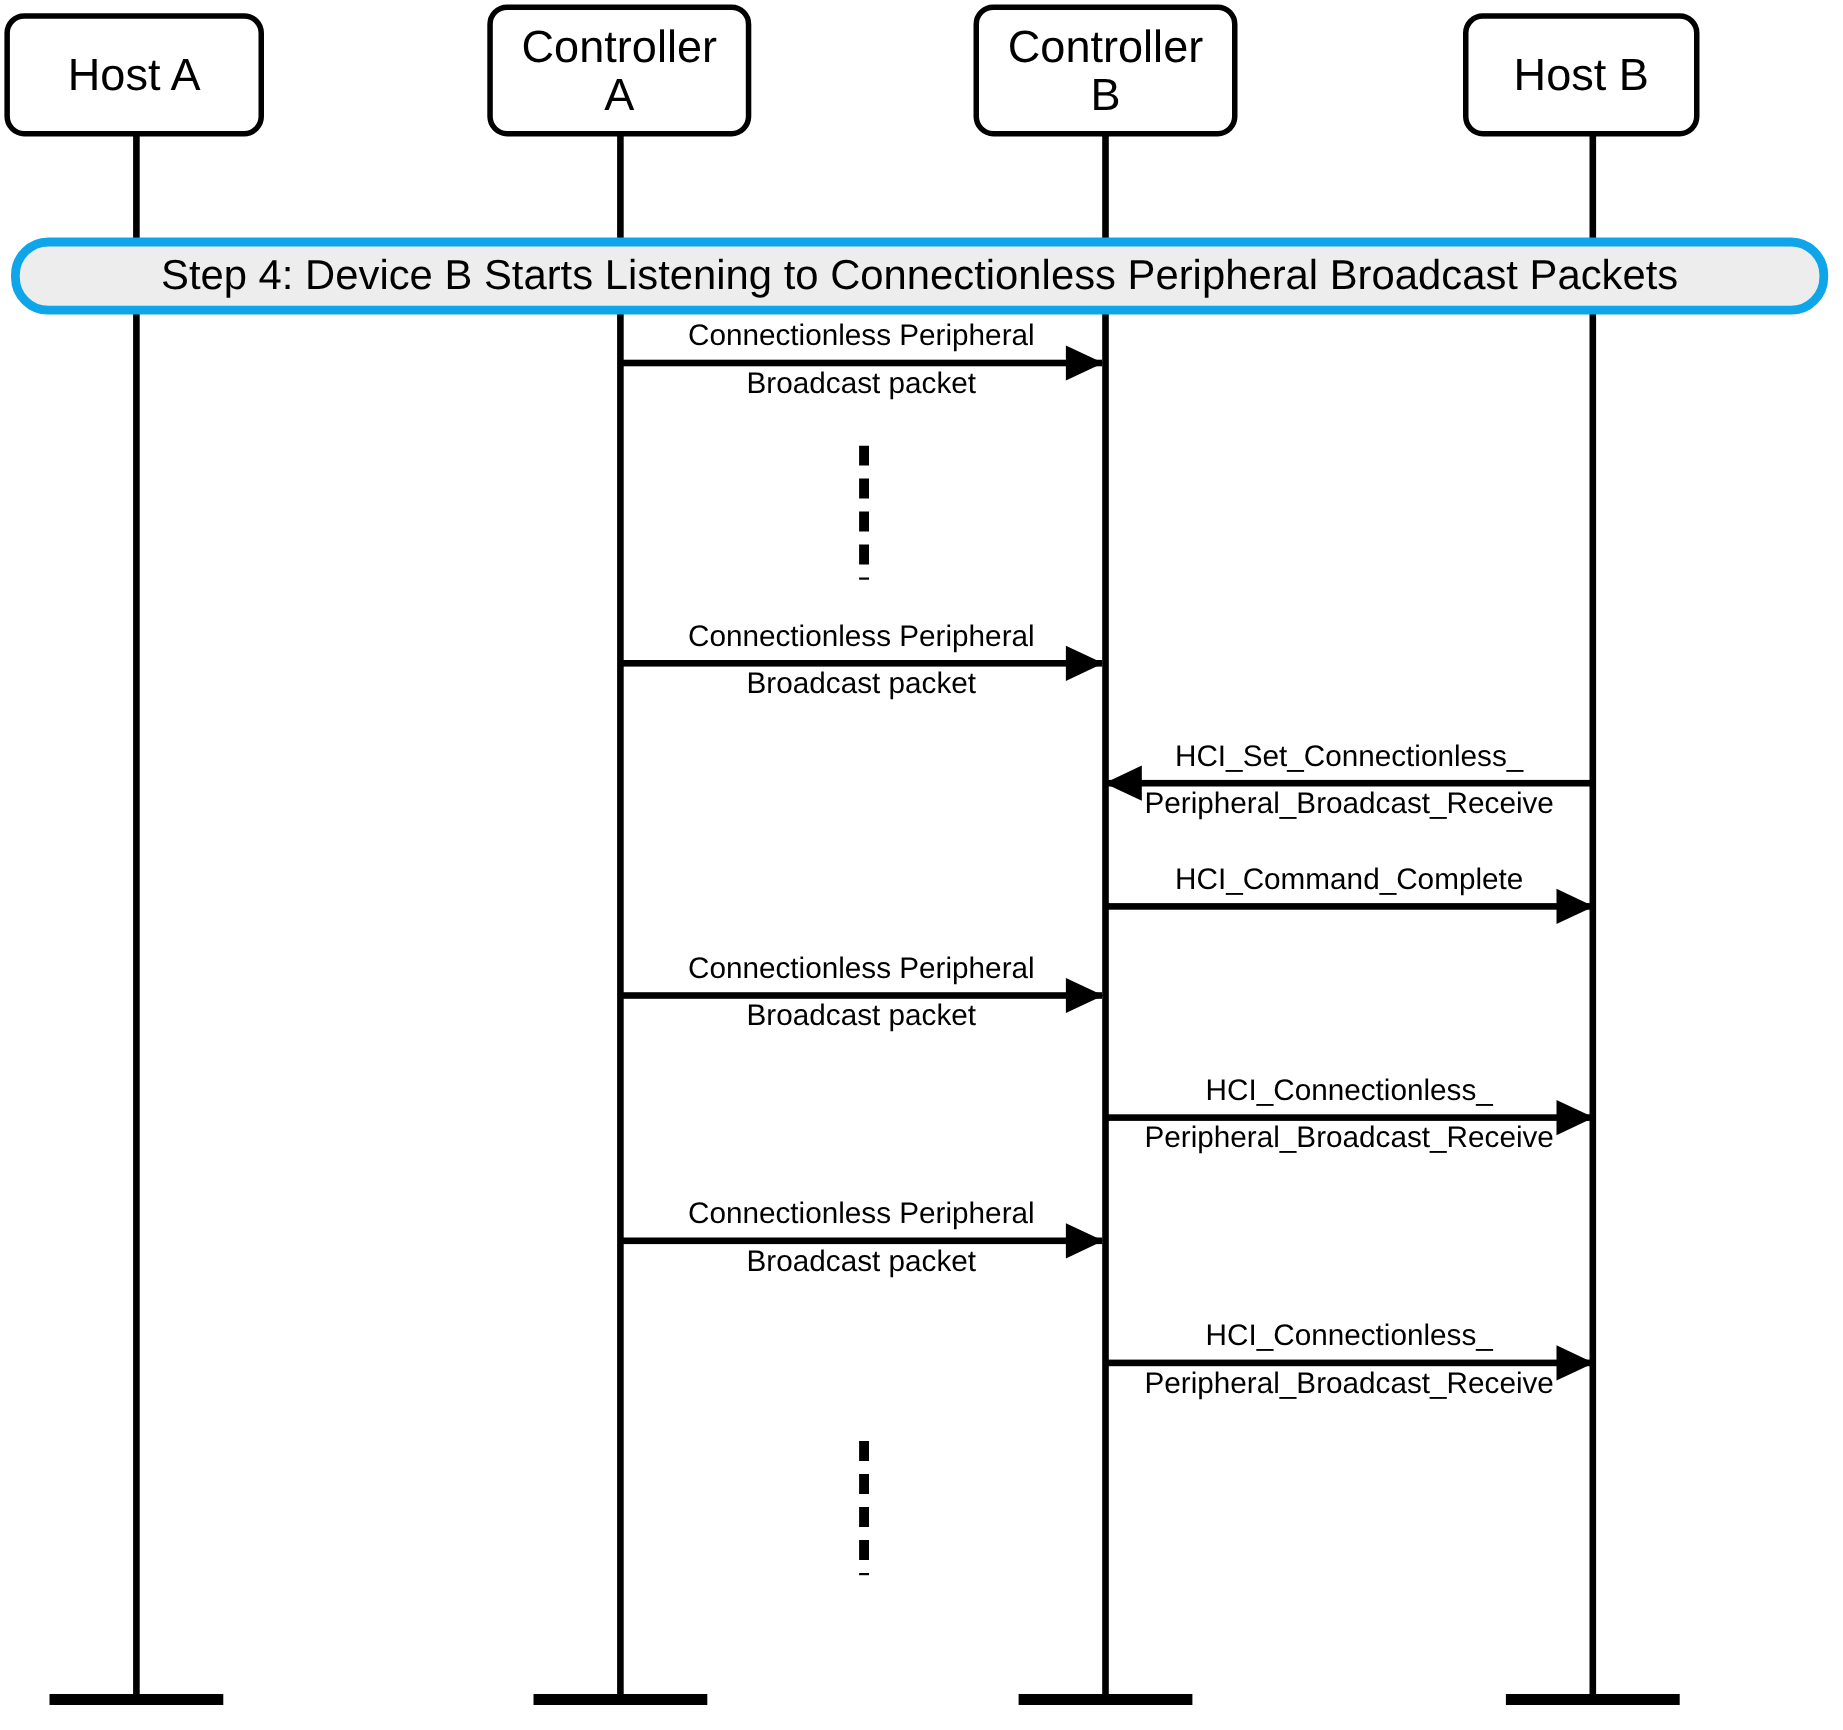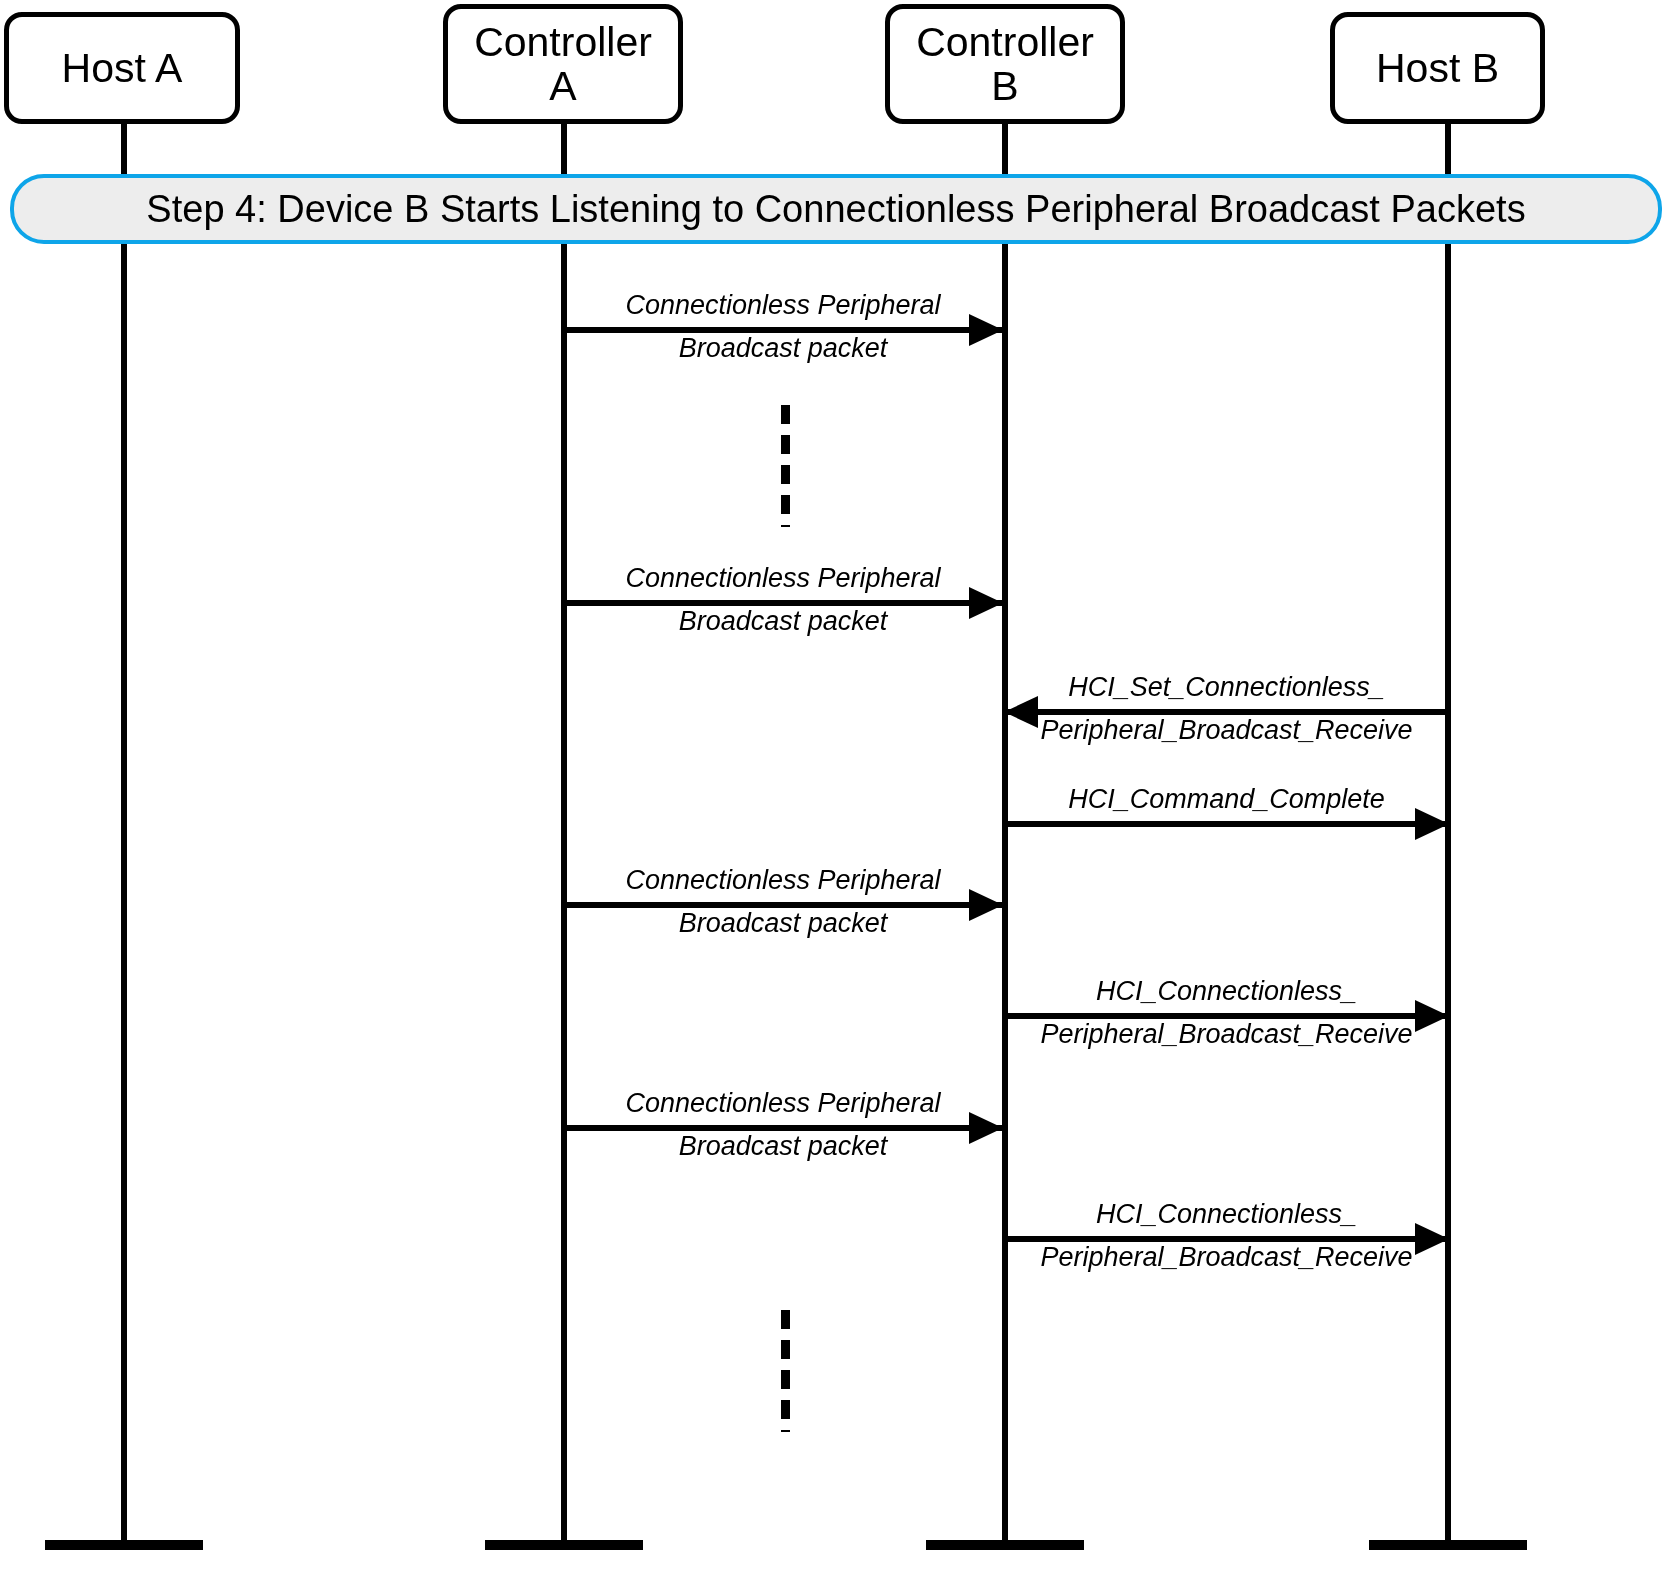--- a/index.html
+++ b/index.html
@@ -49,28 +49,29 @@
     position: absolute;
     height: 10px;
     background: #000000;
     z-index: 7;
   }
 
   
   .step-banner {
     position: absolute;
     box-sizing: border-box;
-    border: 4px solid #0ea5e9;
+    border: 8px solid #0ea5e9;
     border-radius: 34px;
     background: #ededed;
     display: flex;
     align-items: center;
     justify-content: center;
     font-size: 38px;
     z-index: 8;
+    margin-top: 42px;
   }
 
   
   .msg {
     position: absolute;
     z-index: 5;
   }
   .msg .msg-line {
     position: absolute;
     left: 0;
@@ -99,21 +100,20 @@
   }
   .msg .label-above,
   .msg .label-below {
     position: absolute;
     left: 0;
     right: 0;
     text-align: center;
     font-size: 27px;
     line-height: 1.0;
     white-space: nowrap;
-    font-style: italic;
   }
   .msg .label-above { bottom: 8px; }
   .msg .label-below { top: 8px; }
 
   
   .vdots {
     position: absolute;
     width: 9px;
     background-image: linear-gradient(to bottom, #000 0 62%, transparent 62% 100%);
     background-size: 9px 30px;

